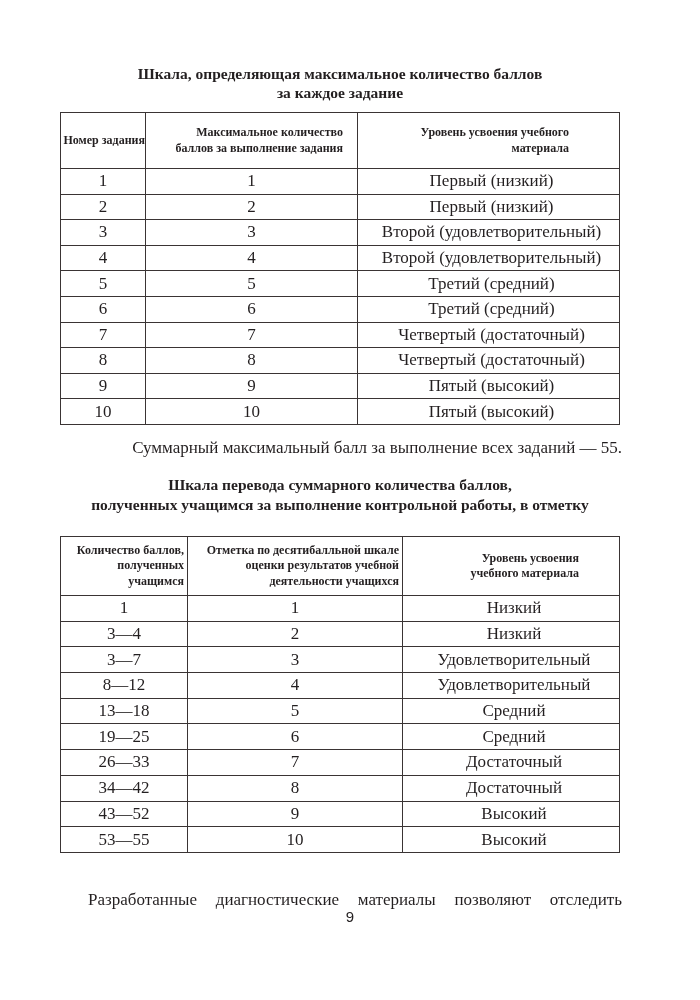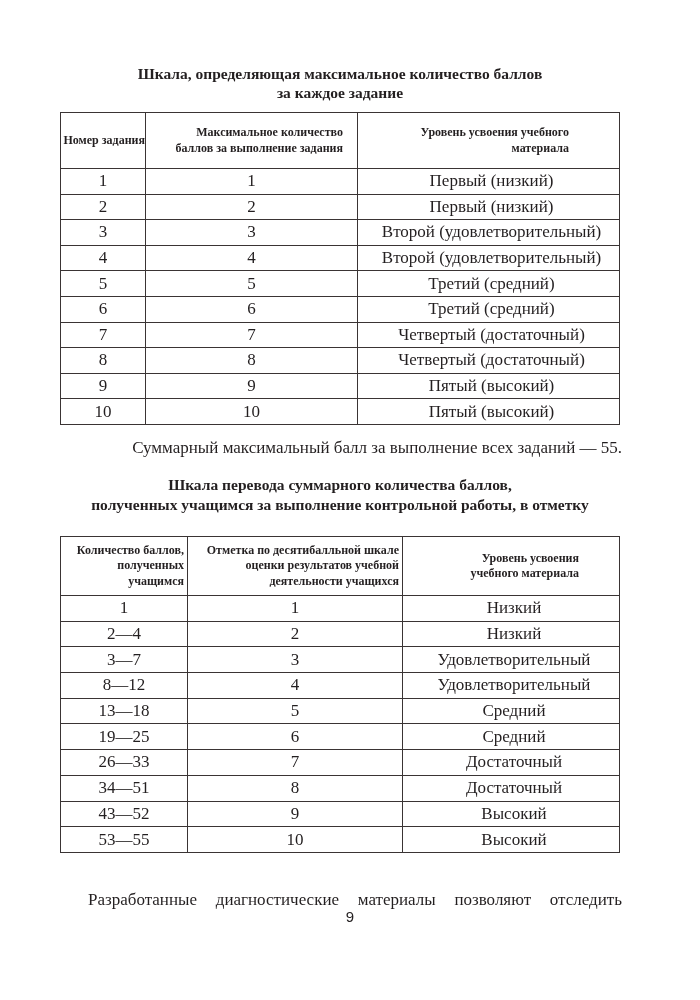--- a/index.html
+++ b/index.html
@@ -142,21 +142,21 @@
       <th style="padding:0 40px"><span>Уровень усвоения учебного материала</span></th>
     </tr>
   </thead>
   <tbody id="t2body">
       <tr>
         <td class="c">1</td>
         <td class="c">1</td>
         <td class="l">Низкий</td>
       </tr>
       <tr>
-        <td class="c">2—4</td>
+        <td class="c">3—4</td>
         <td class="c">2</td>
         <td class="l">Низкий</td>
       </tr>
       <tr>
         <td class="c">3—7</td>
         <td class="c">3</td>
         <td class="l">Удовлетворительный</td>
       </tr>
       <tr>
         <td class="c">8—12</td>
@@ -172,21 +172,21 @@
         <td class="c">19—25</td>
         <td class="c">6</td>
         <td class="l">Средний</td>
       </tr>
       <tr>
         <td class="c">26—33</td>
         <td class="c">7</td>
         <td class="l">Достаточный</td>
       </tr>
       <tr>
-        <td class="c">34—51</td>
+        <td class="c">34—42</td>
         <td class="c">8</td>
         <td class="l">Достаточный</td>
       </tr>
       <tr>
         <td class="c">43—52</td>
         <td class="c">9</td>
         <td class="l">Высокий</td>
       </tr>
       <tr>
         <td class="c">53—55</td>

